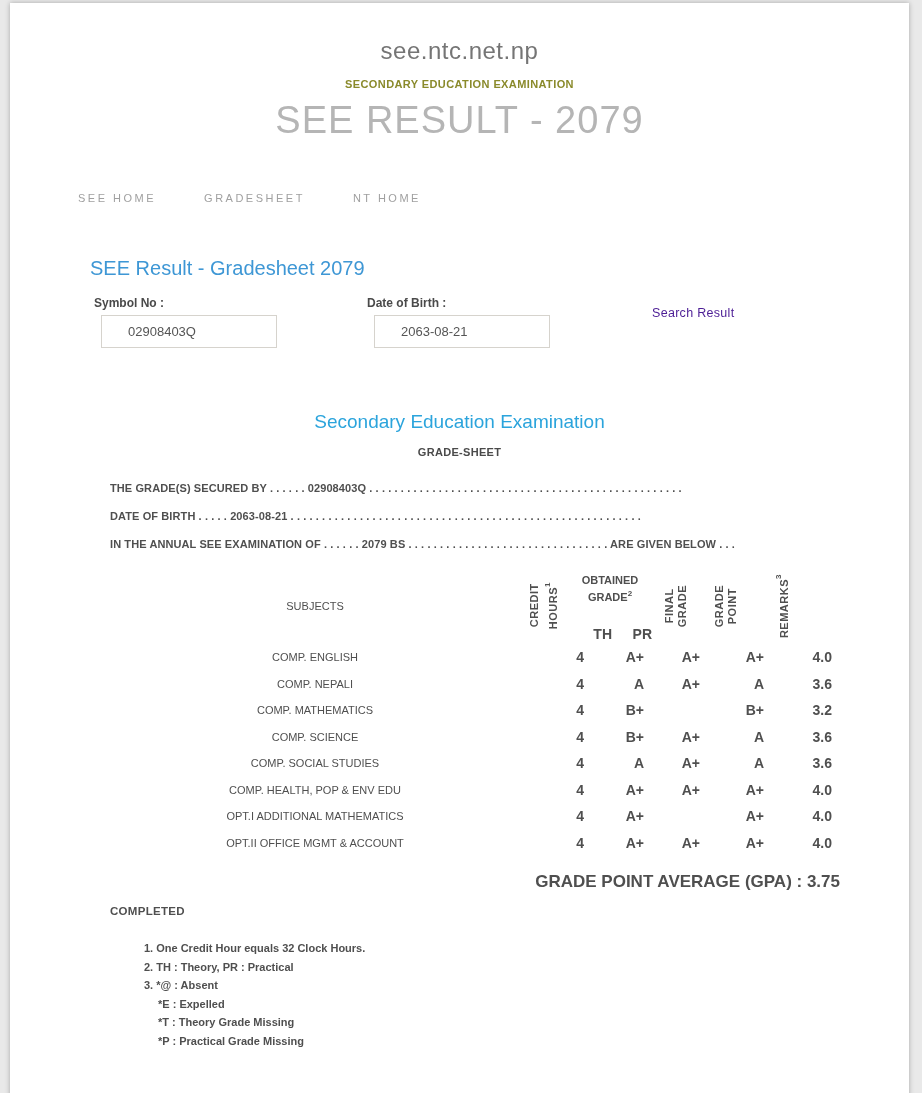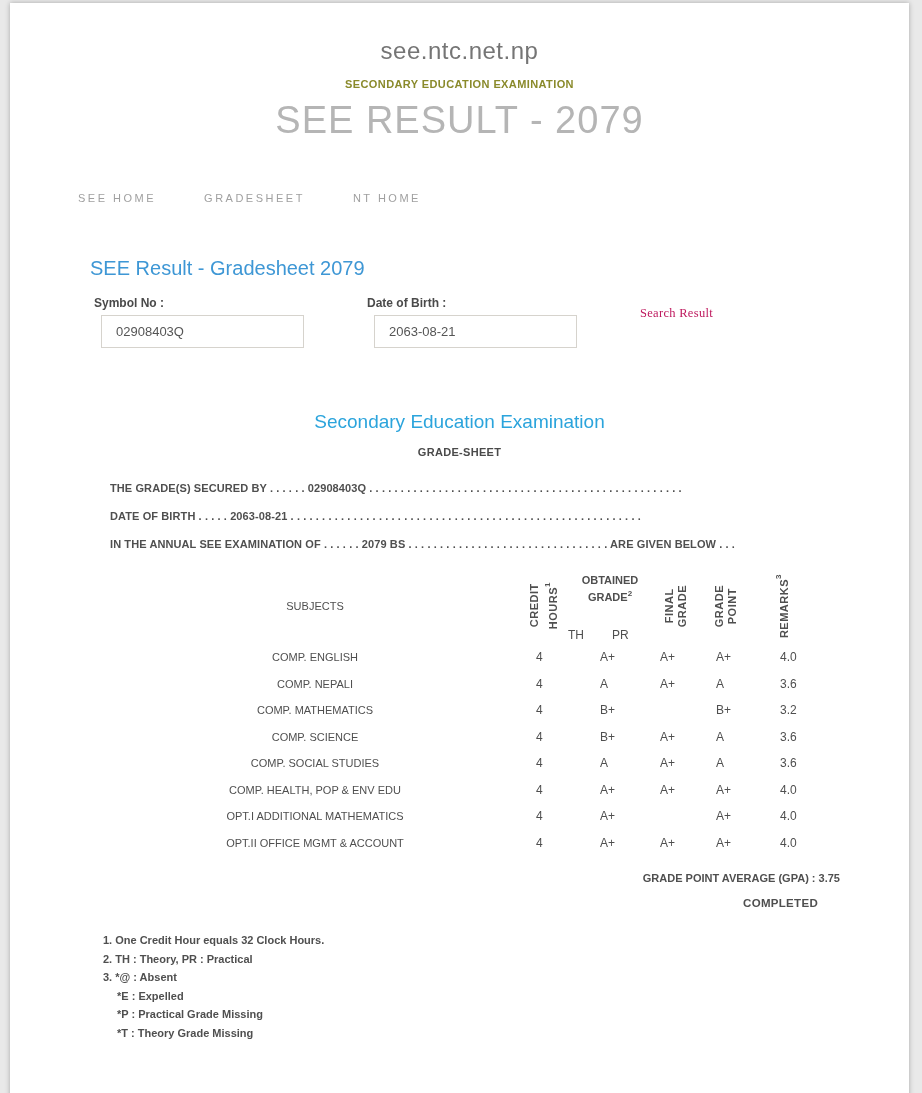--- a/index.html
+++ b/index.html
@@ -25,64 +25,64 @@
     margin-right: 48px; cursor: pointer; text-transform: uppercase;
   }
 
   
   .result-heading { margin: 53px 0 0 80px; font-size: 20px; color: #3e97d5; }
   .form-row { display: flex; margin: 16px 0 0 84px; align-items: flex-start; }
   .form-group { width: 273px; }
   .form-label { font-size: 12px; font-weight: bold; color: #4a4a4a; }
   .form-input {
     display: block; margin-top: 5px; margin-left: 7px;
-    width: 203px; height: 33px; border: 1px solid #d6d3cd;
+    width: 176px; height: 33px; border: 1px solid #d6d3cd;
     font-family: "Liberation Sans", sans-serif; font-size: 13px; color: #555;
-    padding-left: 14px; outline: none; background: #fff;
+    padding-left: 26px; outline: none; background: #fff;
   }
   .search-btn {
-    margin-left: 0; margin-top: 10px; background: none; border: none;
-    font-family: Liberation Serif, serif;
-    font-size: 12.5px; color: #be185d; cursor: pointer; letter-spacing: 0.3px;
+    margin-left: 12px; margin-top: 10px; background: none; border: none;
+    font-family: Liberation Sans, sans-serif;
+    font-size: 12.5px; color: #4c1d95; cursor: pointer; letter-spacing: 0.3px;
   }
 
   
   .gs-title { margin-top: 63px; text-align: center; font-size: 19px; color: #2ba4dc; }
   .gs-subtitle { margin-top: 13px; text-align: center; font-size: 11px; font-weight: bold; color: #4a4a4a; letter-spacing: 0.3px; }
 
   .intro { margin: 16px 0 0 100px; width: 720px; }
   .intro-line {
     font-size: 11px; font-weight: bold; color: #4f4f4f; line-height: 28px;
     white-space: nowrap; overflow: hidden; letter-spacing: 0.1px;
   }
 
   .gs-table { margin: 10px 0 0 100px; width: 700px; color: #4f4f4f; }
   .gr { display: grid; grid-template-columns: 410px 48px 44px 40px 48px 52px 58px; }
   .ghead { height: 76px; align-items: center; }
   .c-sub { font-size: 11px; font-weight: normal; text-align: center; }
-  .c-c { font-size: 12px; font-weight: normal; text-align: left; }
+  .c-c { font-size: 14px; font-weight: bold; text-align: right; }
   .row { height: 26.5px; align-items: center; gap: 16px; }
 
   .vert-wrap { display: flex; justify-content: center; align-items: center; height: 76px; }
   .vert {
     writing-mode: vertical-rl; transform: rotate(180deg);
     font-size: 11px; font-weight: bold; line-height: 13px;
     text-align: center; letter-spacing: 0.5px; white-space: nowrap;
   }
   .vert sup, .obt-top sup { font-size: 8px; }
   .obt-cell { grid-column: 3 / 5; height: 76px; display: flex; flex-direction: column; justify-content: space-between; padding: 6px 0 2px 0; }
   .obt-top { font-size: 11px; font-weight: bold; text-align: center; line-height: 13px; }
   .obt-sub { display: grid; grid-template-columns: 44px 40px; }
 
   .summary { width: 730px; margin-left: 100px; color: #4f4f4f; }
-  .gpa-line { margin-top: 16px; text-align: right; font-size: 11px; font-weight: bold; }
-  .status-line { margin-top: 13px; text-align: right; padding-right: 22px; font-size: 11.5px; font-weight: bold; letter-spacing: 0.3px; }
+  .gpa-line { margin-top: 16px; text-align: right; font-size: 17px; font-weight: bold; }
+  .status-line { margin-top: 13px; text-align: left; padding-right: 22px; font-size: 11.5px; font-weight: bold; letter-spacing: 0.3px; }
 
   .footnotes { margin: 22px 0 0 93px; }
-  .fn-line { font-size: 11px; font-weight: bold; color: #4f4f4f; line-height: 18.6px; }
+  .fn-line { font-size: 11px; font-weight: bold; color: #4f4f4f; line-height: 18.6px; margin-left: 41px; }
   .fn-indent { padding-left: 14px; }
 </style>
 </head>
 <body>
 
 <div class="card">
 
   <div class="brand">
     <div class="site-title">see.ntc.net.np</div>
     <div class="exam-label">SECONDARY EDUCATION EXAMINATION</div>
@@ -233,17 +233,17 @@
   <div class="summary">
     <div class="gpa-line">GRADE POINT AVERAGE (GPA) : 3.75</div>
     <div class="status-line">COMPLETED</div>
   </div>
 
   <div class="footnotes">
     <div class="fn-line">1. One Credit Hour equals 32 Clock Hours.</div>
     <div class="fn-line">2. TH : Theory, PR : Practical</div>
     <div class="fn-line">3. *@ : Absent</div>
     <div class="fn-line fn-indent">*E : Expelled</div>
+    <div class="fn-line fn-indent">*T : Theory Grade Missing</div>
     <div class="fn-line fn-indent">*P : Practical Grade Missing</div>
-    <div class="fn-line fn-indent">*T : Theory Grade Missing</div>
   </div>
 
 </div>
 
 </body></html>

